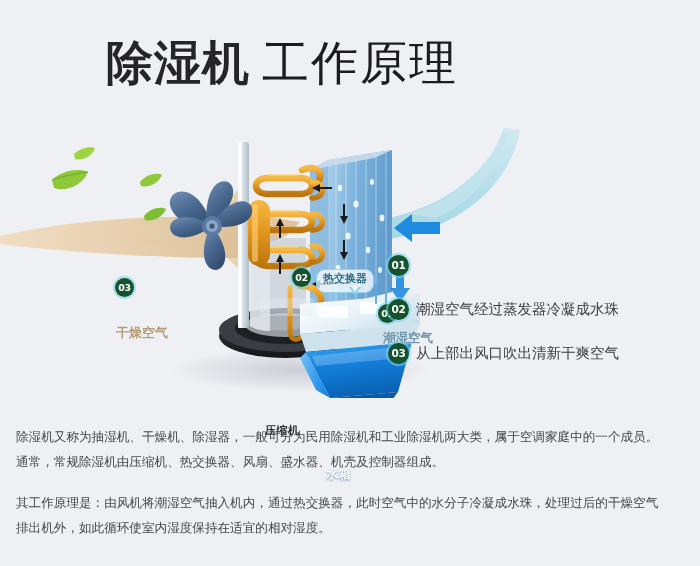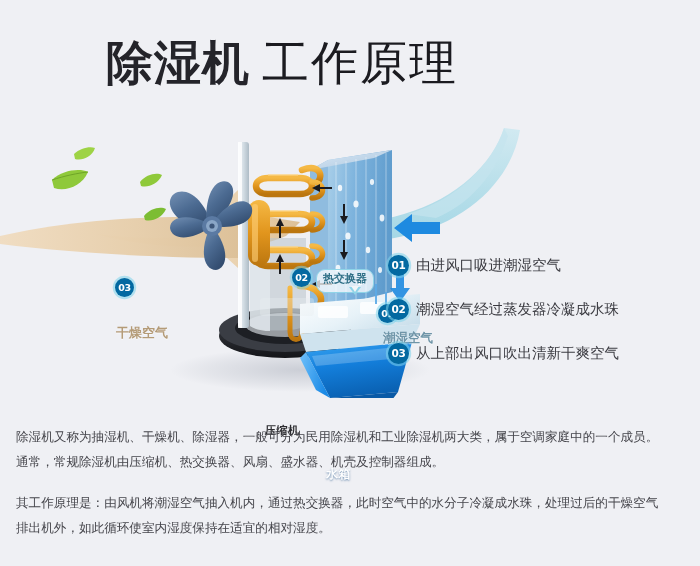--- a/index.html
+++ b/index.html
@@ -138,21 +138,21 @@
     border-right: 4px solid transparent;
     border-top: 6px solid #f2f5f7;
   }
 
   
   .badge {
     position: absolute;
     width: 21px;
     height: 21px;
     border-radius: 50%;
-    background: #0369a1;
+    background: #14532d;
     box-shadow: 0 0 0 2.2px rgba(126,212,235,.55);
     color: #ffffff;
     font-size: 10.5px;
     font-weight: 700;
     line-height: 21px;
     text-align: center;
     letter-spacing: -0.3px;
     font-family: "DejaVu Sans", "Liberation Sans", sans-serif;
   }
   .badge-mini { width: 19px; height: 19px; line-height: 19px; font-size: 9.5px; }
@@ -408,21 +408,20 @@
     <div class="bubble-tail"></div>
 
     <div class="badge badge-mini b03-art">03</div>
     <div class="badge badge-mini b02-art">02</div>
     <div class="badge badge-mini b01-art">01</div>
   </div>
 
   <div class="legend">
     <div class="legend-row">
       <span class="badge">01</span>
-      <span class="legend-text">由进风口吸进潮湿空气</span>
     </div>
     <div class="legend-row">
       <span class="badge">02</span>
       <span class="legend-text">潮湿空气经过蒸发器冷凝成水珠</span>
     </div>
     <div class="legend-row">
       <span class="badge">03</span>
       <span class="legend-text">从上部出风口吹出清新干爽空气</span>
     </div>
   </div>

